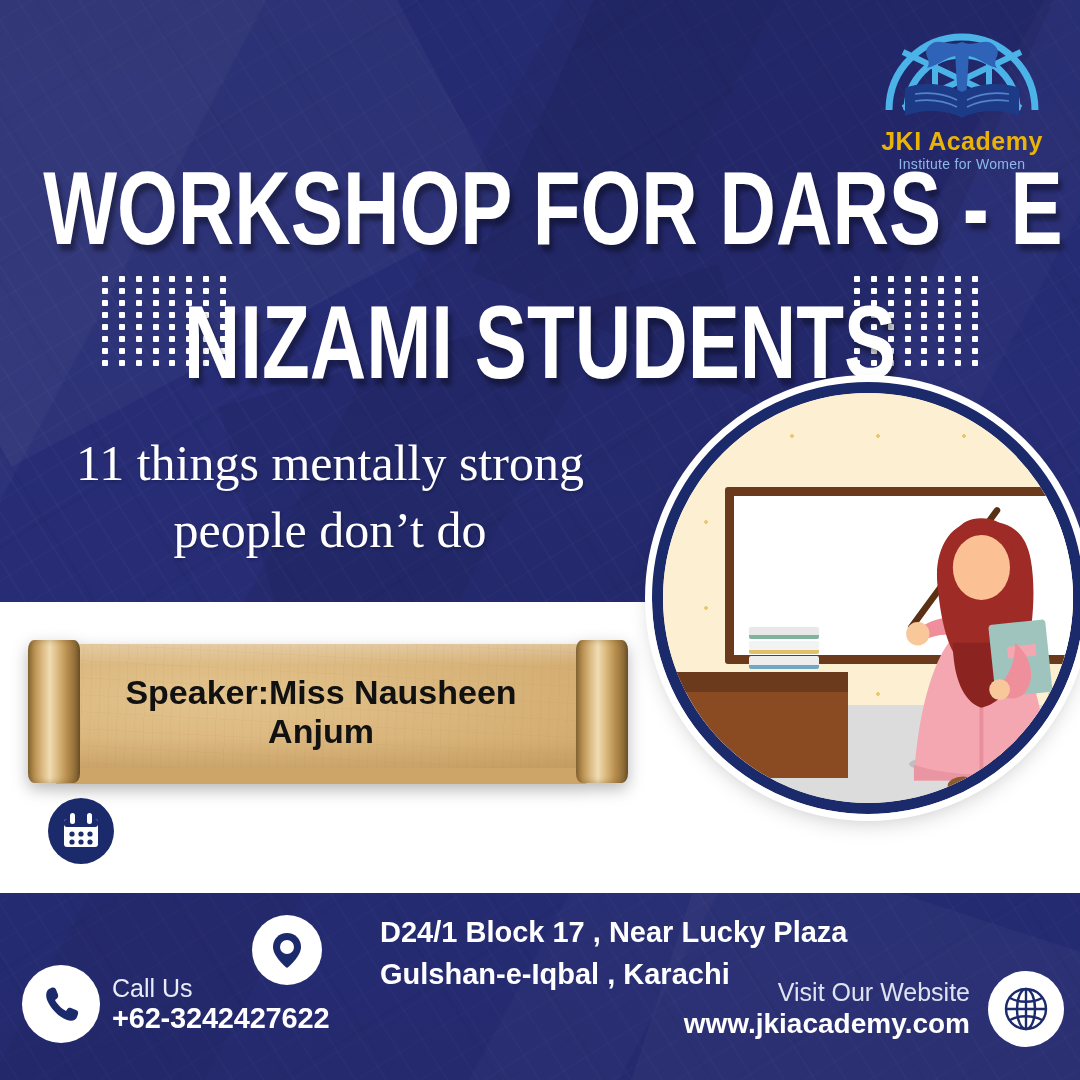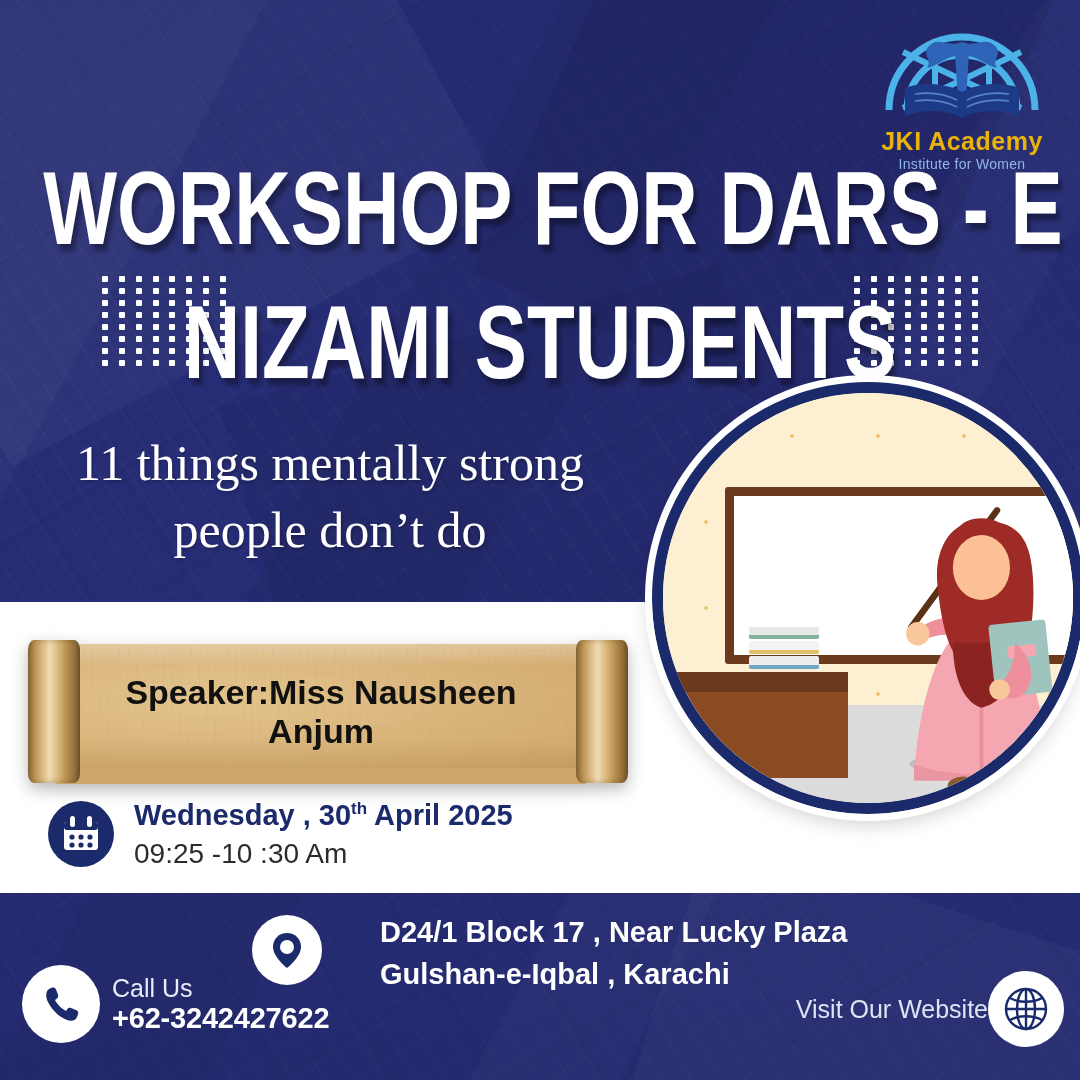--- a/index.html
+++ b/index.html
@@ -230,21 +230,21 @@
   }
   .f-phone-text { line-height:1.12; }
   .f-callus { color:#e9ecf6; font-size:25px; font-family:Liberation Sans, sans-serif; }
   .f-number { color:#ffffff; font-size:29px; font-weight:bold; font-family:"Liberation Sans", sans-serif; letter-spacing:-0.2px; }
 
   .f-address { position:absolute; left:252px; top:18px; display:flex; align-items:flex-start; gap:14px; }
   .icon-circle.pin { width:70px; height:70px; margin-top:4px; }
   .f-addr-text { color:#ffffff; font-weight:bold; font-size:29px; line-height:1.45;
                  font-family:"Liberation Sans", sans-serif;margin-left:44px; }
 
-  .f-web { position:absolute; right:16px; top:78px; display:flex; align-items:center; gap:0; }
+  .f-web { position:absolute; right:16px; top:78px; display:flex; align-items:center; gap:18px; }
   .f-web-text { text-align:right; line-height:1.2; }
   .f-visit { color:#dfe4f2; font-size:25px; font-family:"Liberation Sans", sans-serif; }
   .f-url { color:#ffffff; font-size:28px; font-weight:bold; font-family:"Liberation Sans", sans-serif; }
   .icon-circle.globe { width:76px; height:76px; }
 </style>
 </head>
 <body>
 
 <div id="poster">
 
@@ -449,24 +449,20 @@
       <rect x="39" y="15" width="5" height="11" rx="2.5" fill="#ffffff"></rect>
       <g fill="#1b2a6b">
         <circle cx="24" cy="36" r="2.6"></circle>
           <circle cx="33" cy="36" r="2.6"></circle>
           <circle cx="42" cy="36" r="2.6"></circle>
         <circle cx="24" cy="44" r="2.6"></circle>
           <circle cx="33" cy="44" r="2.6"></circle>
           <circle cx="42" cy="44" r="2.6"></circle>
       </g>
     </svg>
-    <div class="dt-text">
-      <div class="dt-date"><span>Wednesday , 30</span><sup>th</sup><span> April 2025</span></div>
-      <div class="dt-time">09:25 -10 :30 Am</div>
-    </div>
   </div>
 
   <div class="circle-photo">
     <div class="cp-wall"></div>
     <div class="cp-floor"></div>
     <div class="cp-board"></div>
     <div class="cp-desk"></div>
     <div class="cp-desk-top"></div>
     <div class="cp-books">
         <i></i>
@@ -526,20 +522,21 @@
       </span>
       <span class="f-addr-text">
         <span>D24/1 Block 17 , Near Lucky Plaza</span><br>
         <span>Gulshan-e-Iqbal , Karachi</span>
       </span>
     </div>
 
     <div class="f-web">
       <span class="f-web-text">
         <span class="f-visit">Visit Our Website</span><br>
+        <span class="f-url">www.jkiacademy.com</span>
       </span>
       <span class="icon-circle globe">
         <svg width="52" height="52" viewBox="0 0 52 52">
           <g fill="none" stroke="#1b2a6b" stroke-width="2.4">
             <circle cx="26" cy="26" r="20"></circle>
             <ellipse cx="26" cy="26" rx="9" ry="20"></ellipse>
             <line x1="26" y1="6" x2="26" y2="46"></line>
             <line x1="6" y1="26" x2="46" y2="26"></line>
             <path d="M10 15 C19 20 33 20 42 15"></path>
             <path d="M10 37 C19 32 33 32 42 37"></path>

